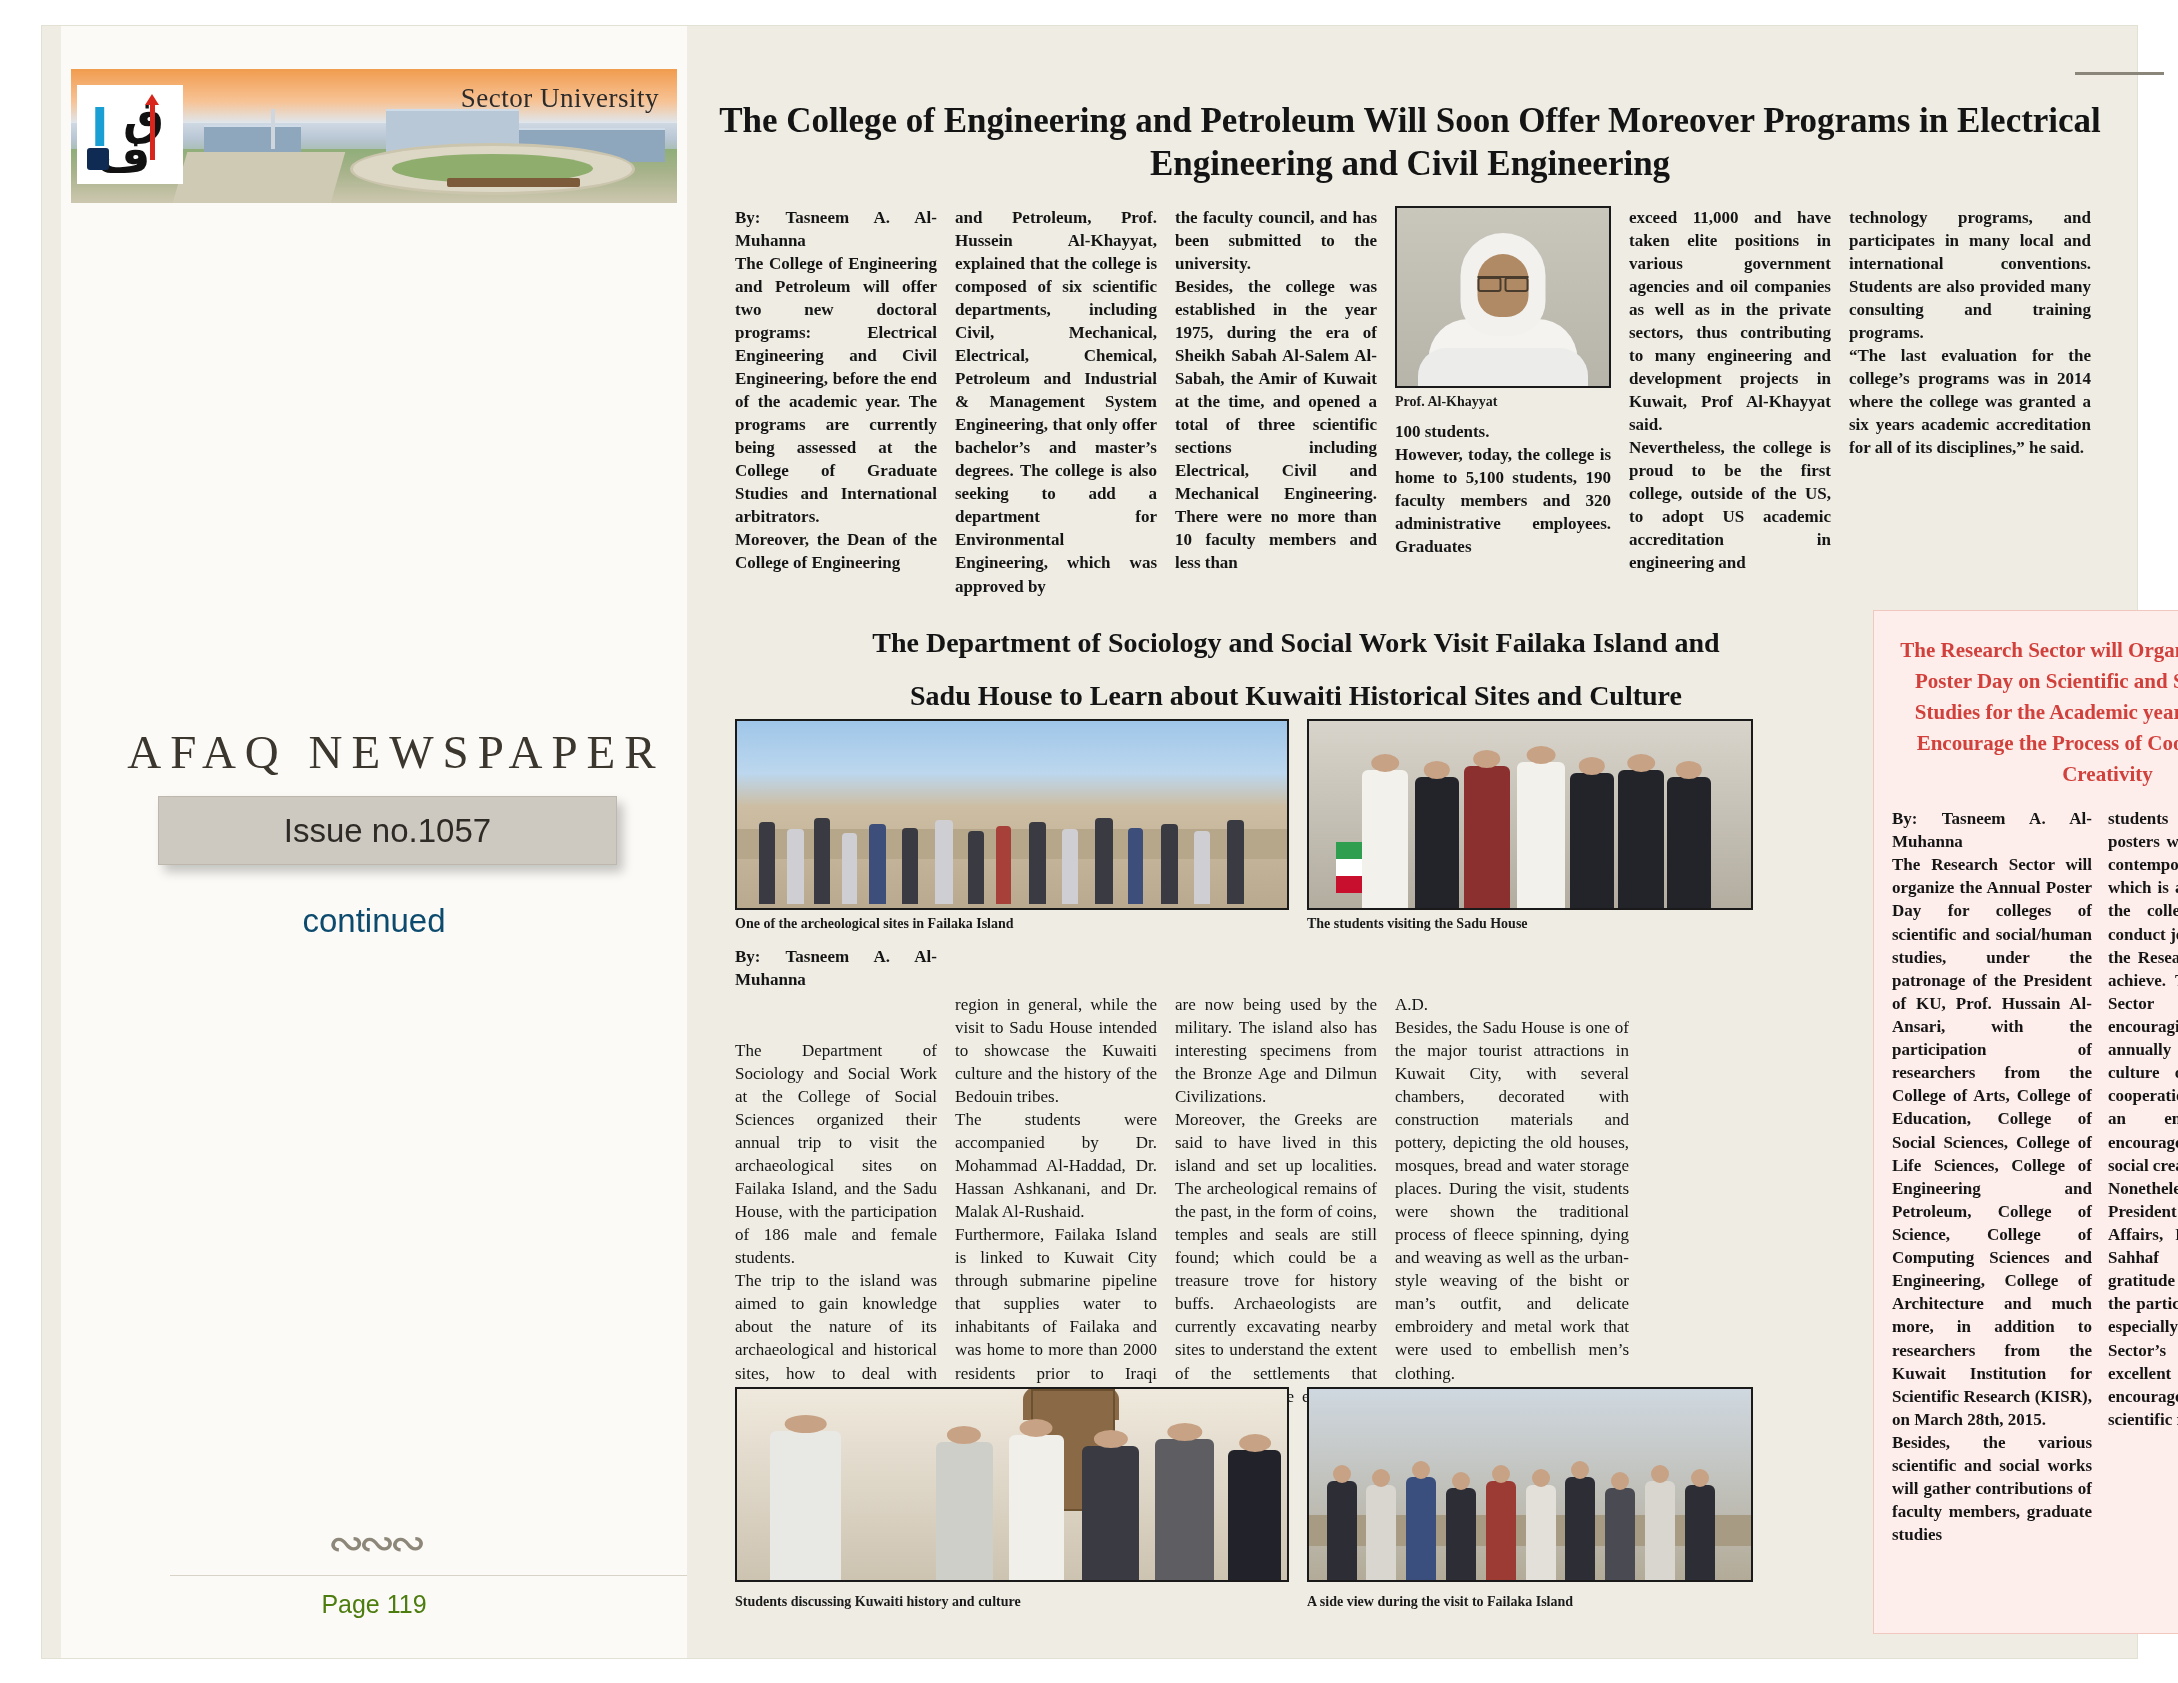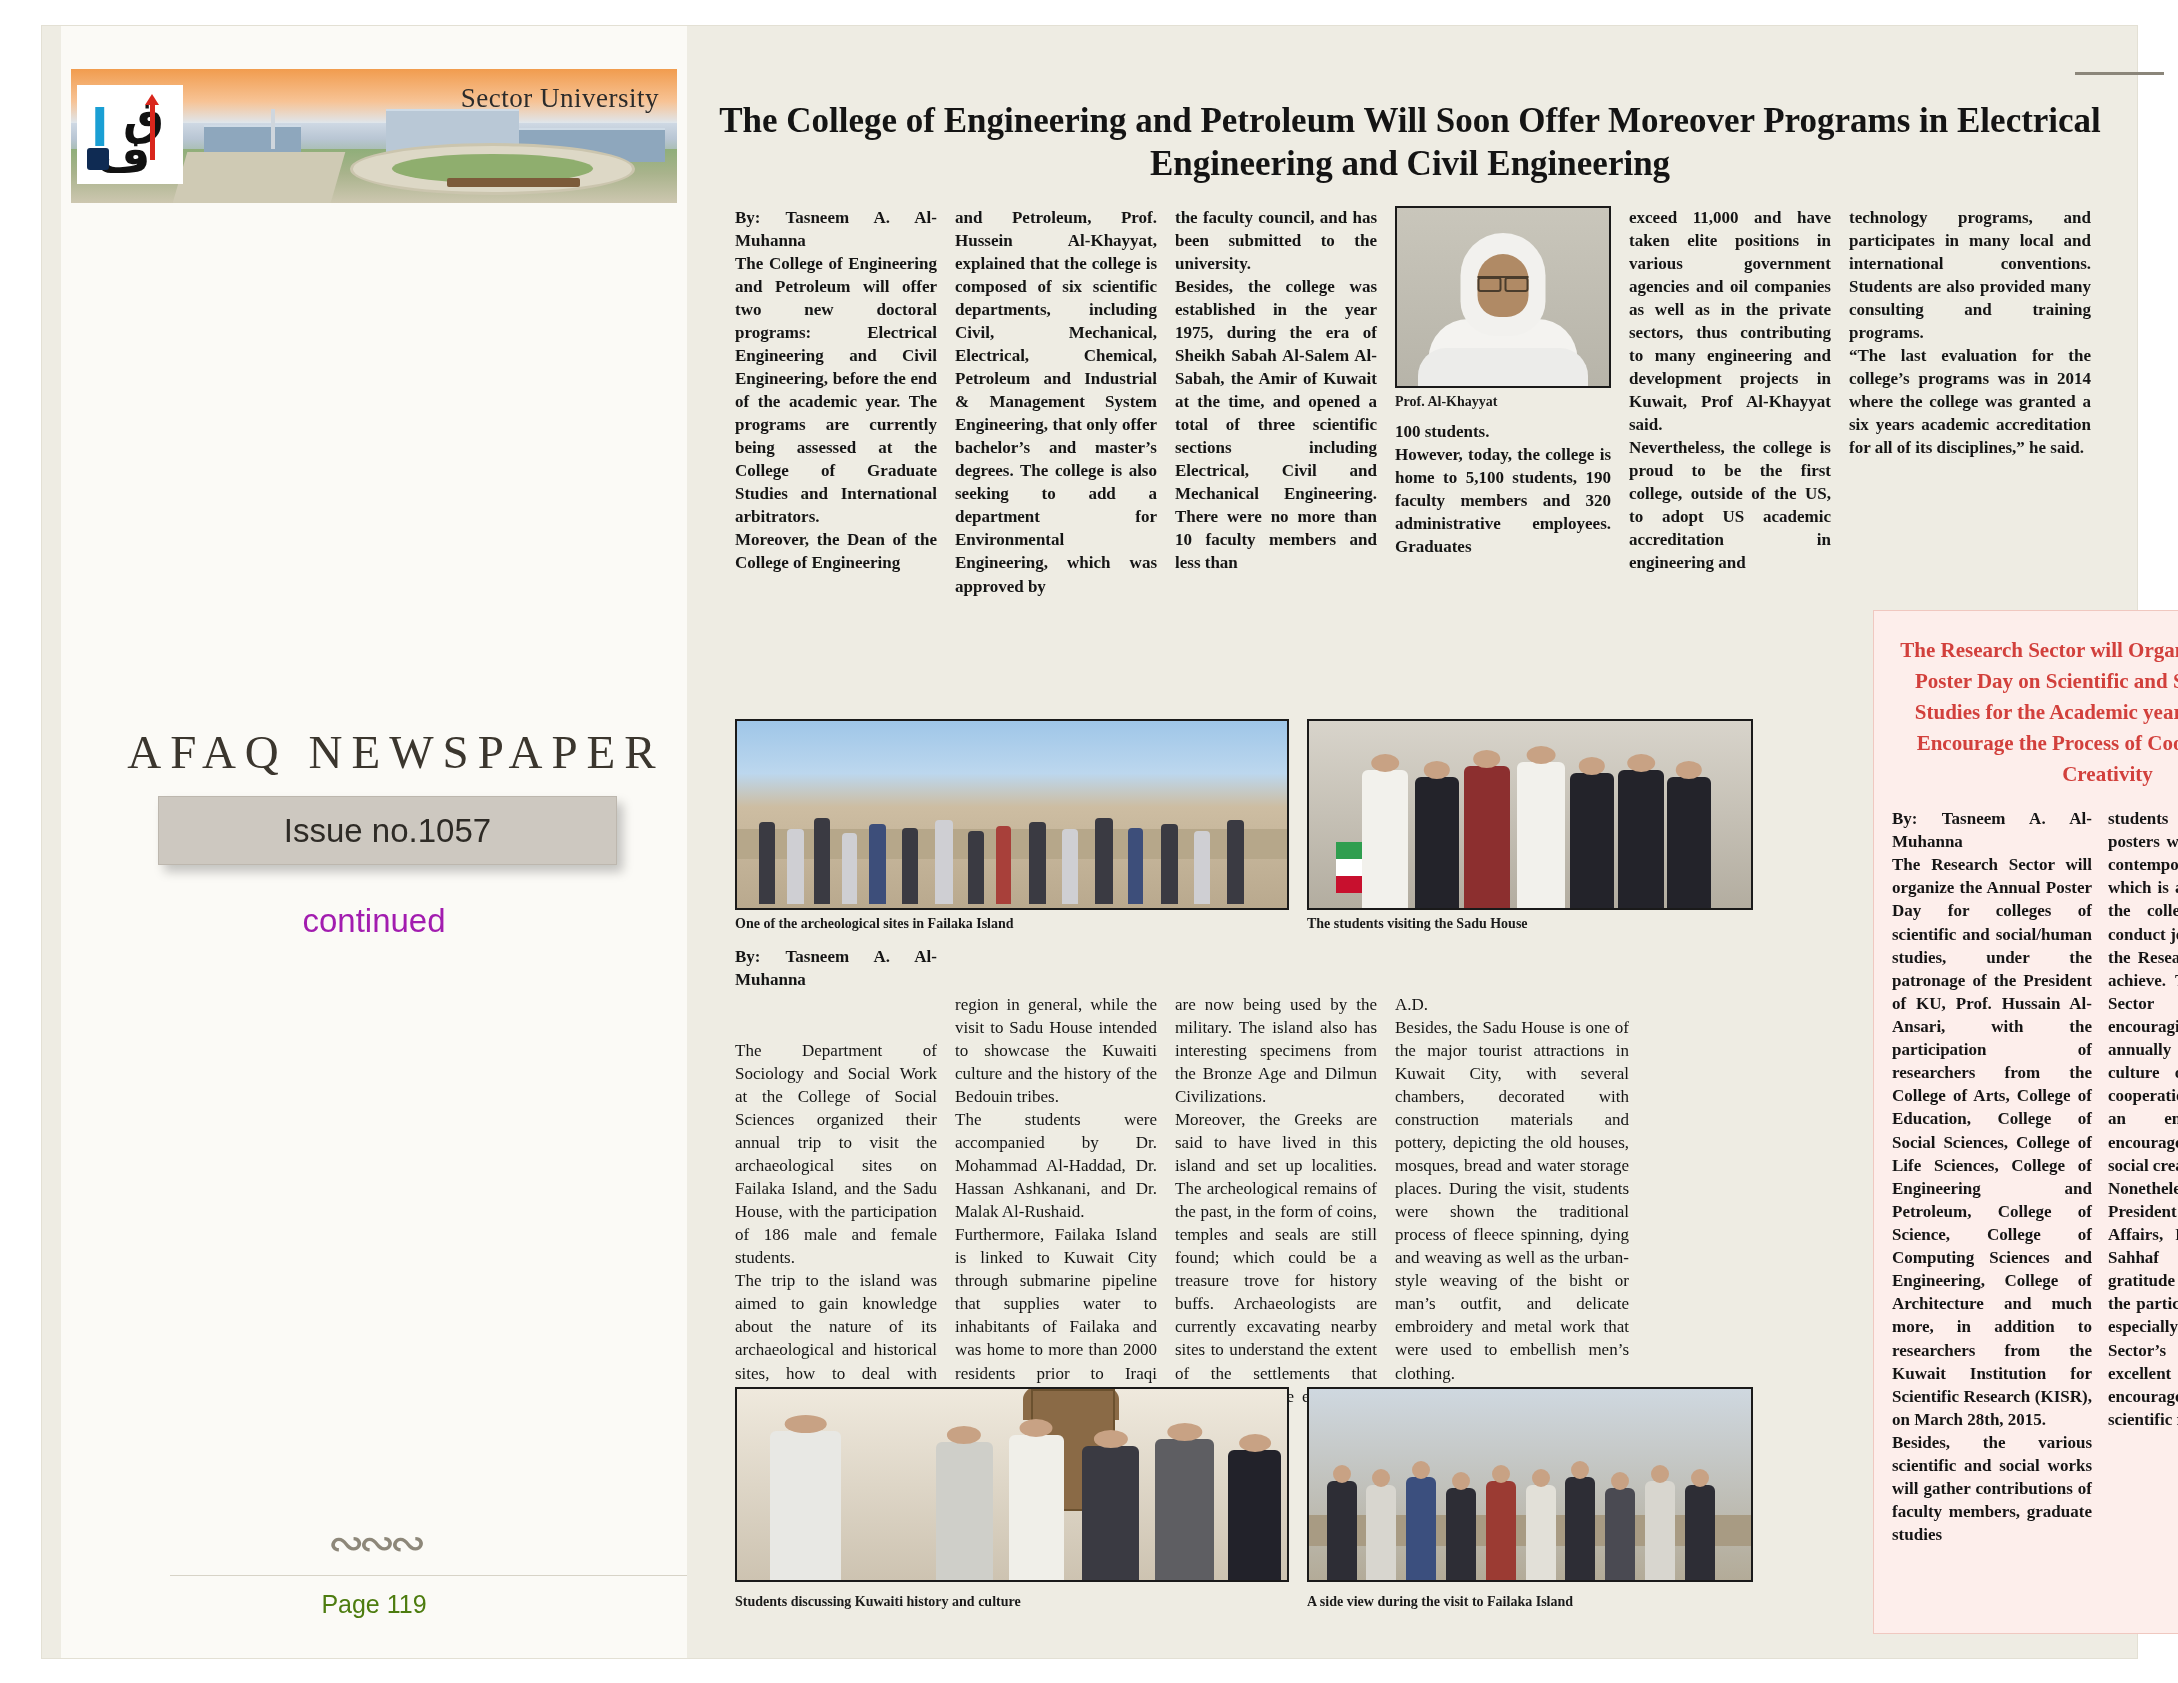--- a/index.html
+++ b/index.html
@@ -150,21 +150,21 @@
     font-size: 33px;
     color: #2e2b26;
   }
   .continued {
     position: absolute;
     left: 0; right: 0;
     top: 876px;
     text-align: center;
     font-family: "Liberation Sans", sans-serif;
     font-size: 33px;
-    color: #a21caf;
+    color: #0c4a6e;
   }
   .ornament {
     position: absolute;
     left: 0; right: 0;
     top: 1495px;
     text-align: center;
     font-family: "DejaVu Sans", sans-serif;
     font-size: 44px;
     color: #8d8779;
     letter-spacing: -6px;
@@ -488,20 +488,24 @@
       <div class="col c-w">
         <div class="body-txt" style="white-space:pre-line">exceed 11,000 and have taken elite positions in various government agencies and oil companies as well as in the private sectors, thus contributing to many engineering and development projects in Kuwait, Prof Al-Khayyat said.
  Nevertheless, the college is proud to be the first college, outside of the US, to adopt US academic accreditation in engineering and</div>
       </div>
       <div class="col c-wlast">
         <div class="body-txt" style="white-space:pre-line">technology programs, and participates in many local and international conventions. Students are also provided many consulting and training programs.
 “The last evaluation for the college’s programs was in 2014 where the college was granted a six years academic accreditation for all of its disciplines,” he said.</div>
       </div>
     </div>
 
+    <div class="headline2">
+      <div>The Department of Sociology and Social Work Visit Failaka Island and</div>
+      <div>Sadu House to Learn about Kuwaiti Historical Sites and Culture</div>
+    </div>
 
     <div style="position:absolute;left:48px;top:693px;display:flex;gap:18px;">
       <div class="ph-box">
         <div class="ph-img crowd-photo" style="width:554px;height:191px;">
           <div class="cp-ruin"></div>
           <div class="cp-fig" style="left:4%;width:16px;height:44%"></div>
           <div class="cp-fig light" style="left:9%;width:17px;height:40%"></div>
           <div class="cp-fig" style="left:14%;width:16px;height:46%"></div>
           <div class="cp-fig light" style="left:19%;width:15px;height:38%"></div>
           <div class="cp-fig blue" style="left:24%;width:17px;height:43%"></div>

